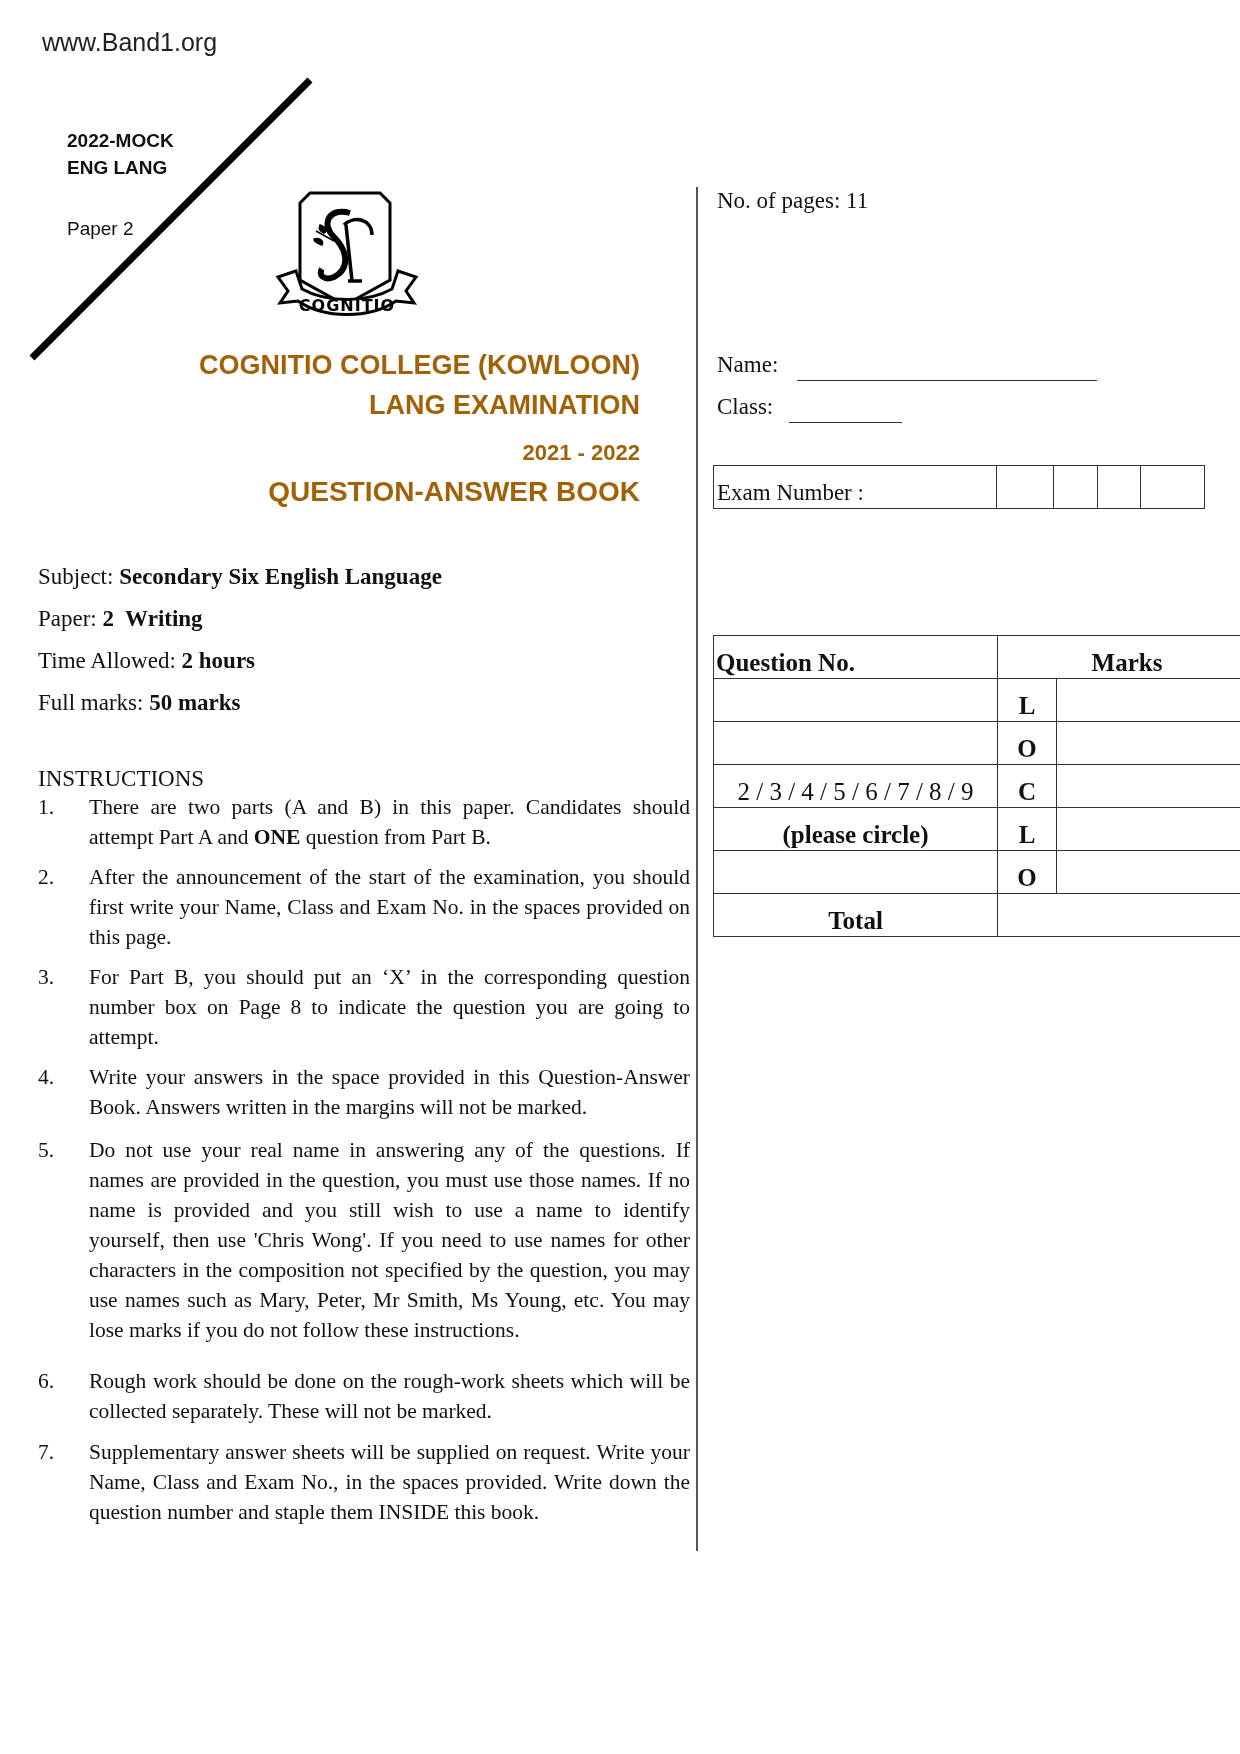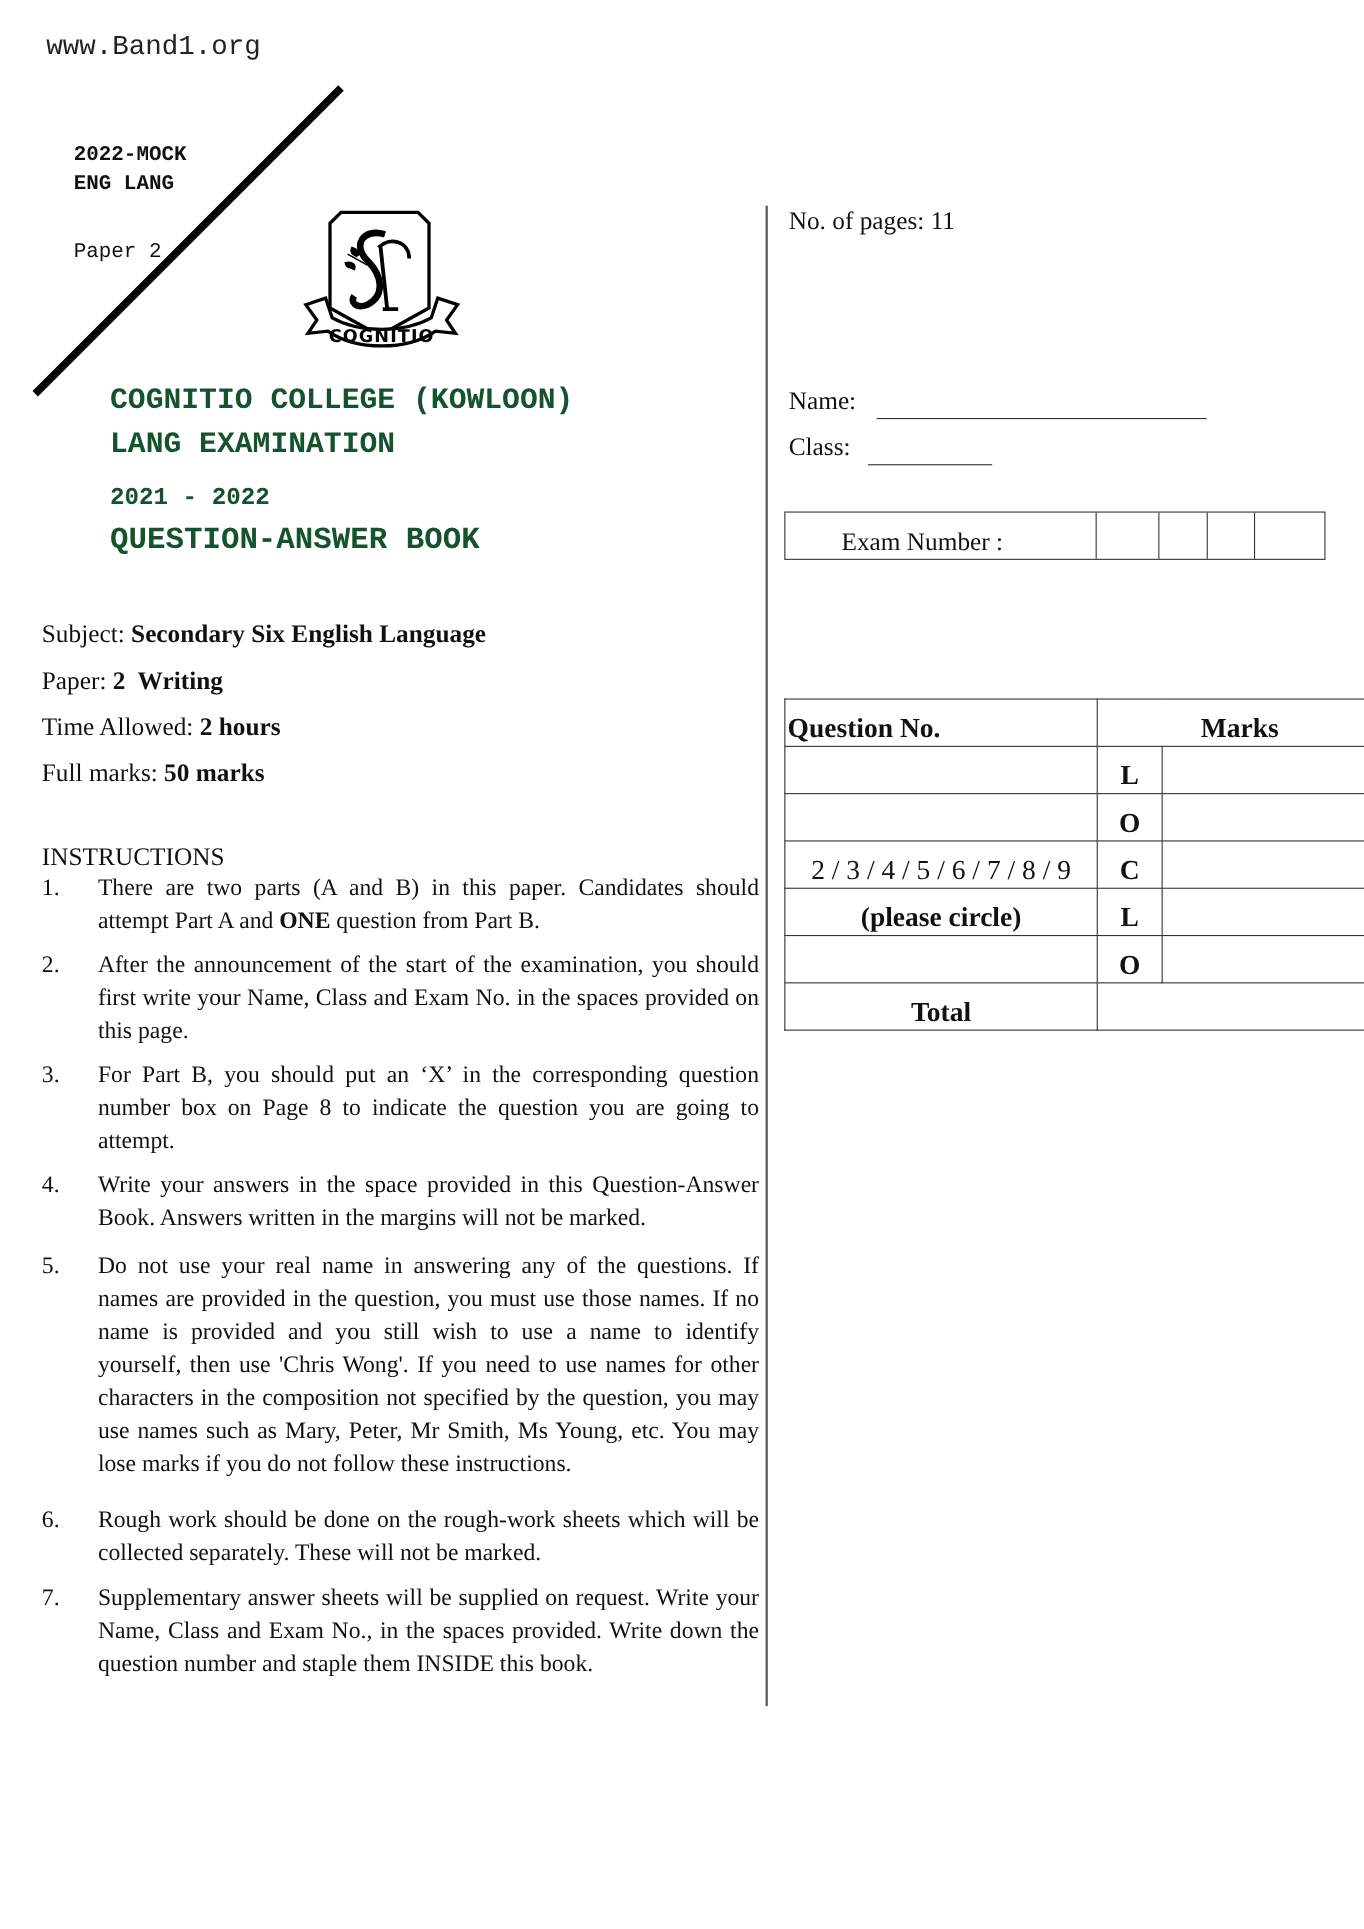--- a/index.html
+++ b/index.html
@@ -1,50 +1,50 @@
 <!DOCTYPE html>
 <html><head>
 <meta charset="utf-8">
 <style>
   html, body { margin:0; padding:0; background:#ffffff; }
   body { width:1240px; height:1754px; position:relative; overflow:hidden; color:#111; }
   .abs { position:absolute; }
-  .sans { font-family:Liberation Mono, monospace; }
+  .sans { font-family:Liberation Sans, sans-serif; }
   .serif { font-family:"Liberation Serif", "DejaVu Serif", serif; }
 
   #watermark { left:42px; top:28px; font-size:25px; color:#222; }
   #code-block { left:67px; top:127px; font-size:19px; font-weight:bold; line-height:27px; }
   #paper-label { left:67px; top:218px; font-size:19px; }
 
   #diag { left:0; top:0; width:1240px; height:400px; pointer-events:none; }
 
   #crest { left:272px; top:185px; width:150px; height:145px; }
 
-  .title { left:100px; width:540px; text-align:left; font-weight:bold; color:#14532d; }
+  .title { left:100px; width:540px; text-align:right; font-weight:bold; color:#a16207; }
   #t1 { top:350px; font-size:27px; }
   #t2 { top:390px; font-size:27px; }
   #t3 { top:440px; font-size:22px; }
   #t4 { top:476px; font-size:28px; }
 
   .info-line { left:38px; font-size:23px; }
   .info-line b { font-weight:bold; }
 
   #instructions-heading { left:38px; top:766px; font-size:23px; }
   .instr { left:38px; width:652px; font-size:21.5px; line-height:30px; }
   .instr .num { position:absolute; left:0; top:0; }
   .instr .txt { margin-left:51px; text-align:justify; display:block; }
 
   #divider { left:696px; top:187px; width:2px; height:1364px; background:#555; }
 
   #pages { left:717px; top:188px; font-size:23px; }
   .field-row { left:717px; font-size:23px; }
   .field-line { position:absolute; height:0; border-top:1.5px solid #333; }
 
   #exam-box { left:713px; top:465px; width:492px; height:44px; border:1.5px solid #333; box-sizing:border-box; }
-  #exam-box .lbl { position:absolute; left:3px; top:14px; font-size:23px;margin-left:48px; }
+  #exam-box .lbl { position:absolute; left:3px; top:14px; font-size:23px; }
   #exam-box .cell { position:absolute; top:0; height:100%; border-left:1.5px solid #333; box-sizing:border-box; }
 
   #marks-table { left:713px; top:635px; width:544px; border-collapse:collapse; font-size:25px; }
   #marks-table td { border:1.5px solid #333; height:40px; padding:0; vertical-align:bottom; line-height:26px; padding-bottom:2px; }
   #marks-table td.q { width:281px; text-align:center; }
   #marks-table td.l { width:58px; text-align:center; font-weight:bold; }
   #marks-table td.m { }
   #marks-table td.hdr-q { text-align:left; font-weight:bold; padding-left:2px; }
   #marks-table td.hdr-m { text-align:center; font-weight:bold; }
   #marks-table .b { font-weight:bold; }

